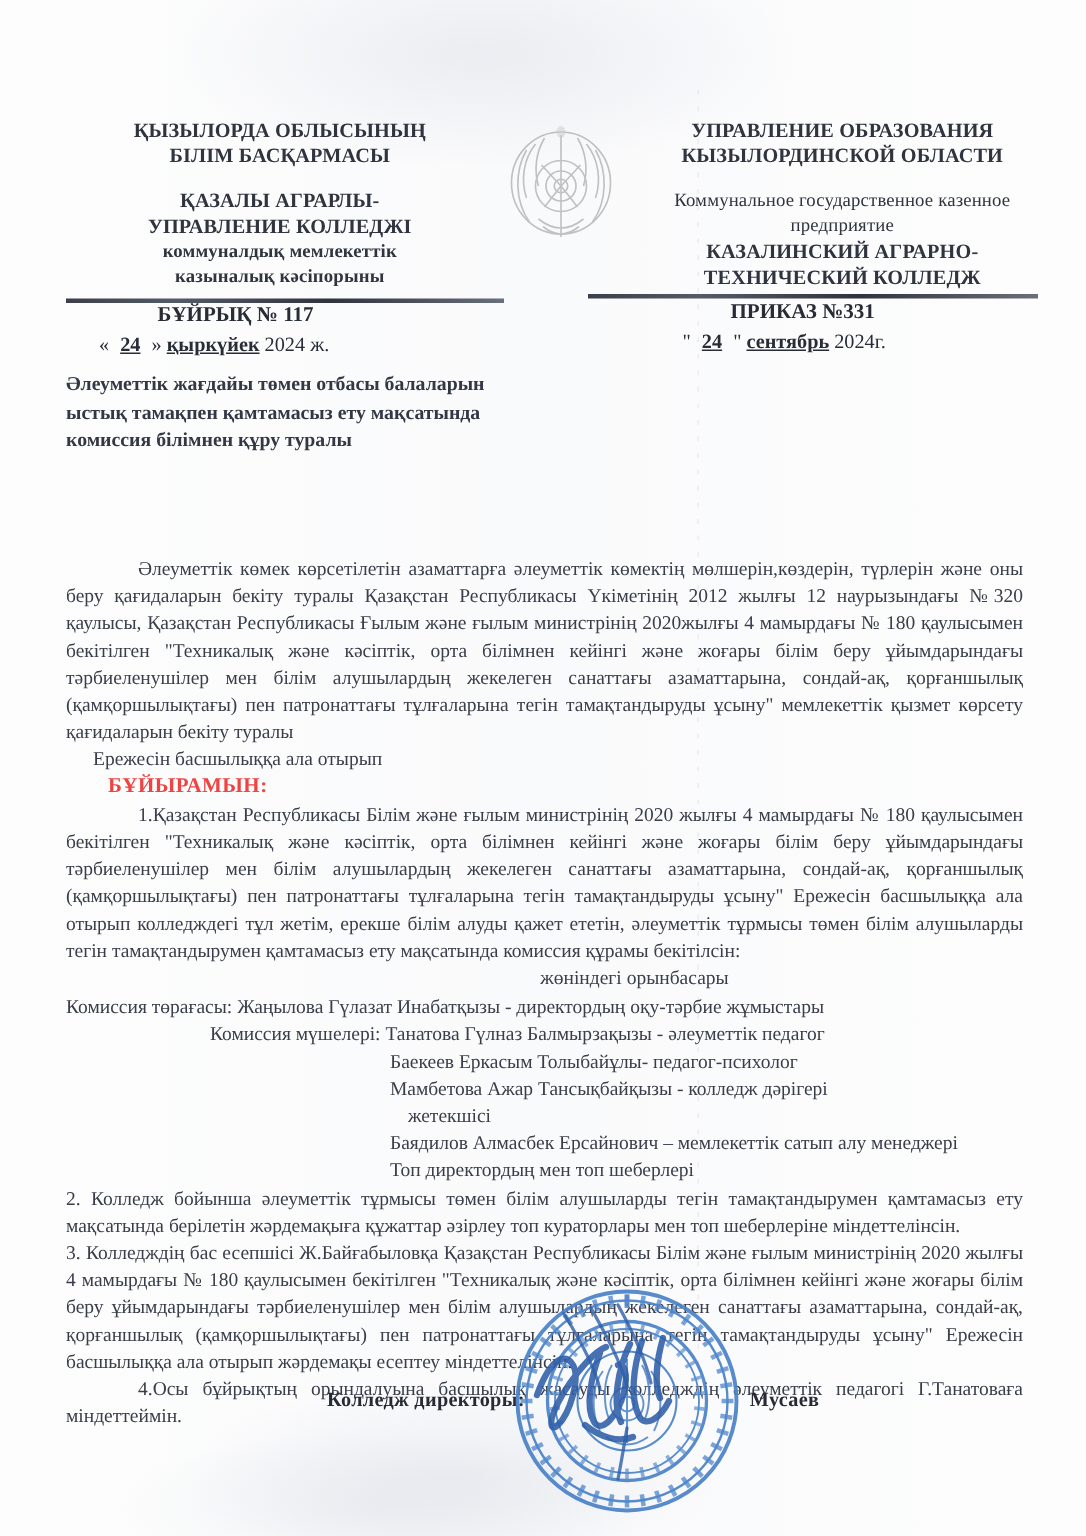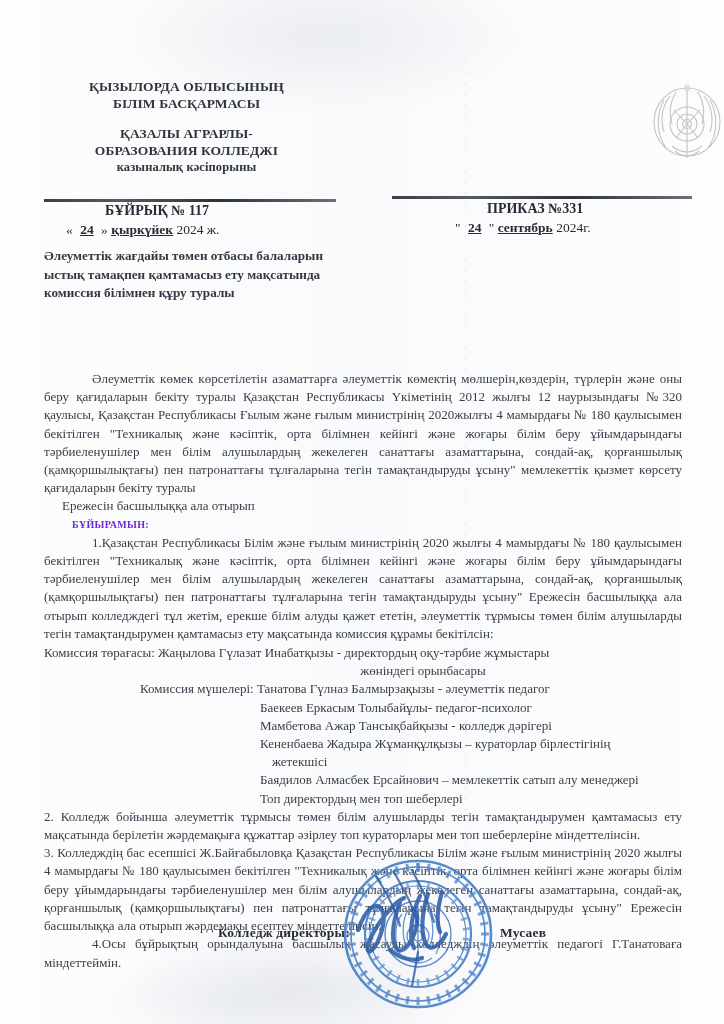--- a/index.html
+++ b/index.html
@@ -129,24 +129,24 @@
     font-size: 13px;
     line-height: 18.2px;
     text-align: justify;
     color: #3a3e4a;
     margin-top: 44px;
   }
   .p { margin: 0 0 0 0; text-indent: 48px; }
   .p.noind { text-indent: 0; }
   .cmd {
     font-weight: bold;
-    font-size: 10px;
+    font-size: 14px;
     text-indent: 28px;
     letter-spacing: 0.3px;
-    color: #6d28d9;
+    color: #ef4444;
   }
   .lead { text-indent: 18px; }
 
   .commission-chair {
     text-indent: 0;
     margin-top: 1px;
   }
   .chair-cont {
     text-indent: 0;
     text-align: center;
@@ -189,21 +189,22 @@
   <div class="scan-noise"></div>
   <div class="scan-lines"></div>
 
   <div class="header">
 
     <div class="org-block org-left">
       <div class="org-line-bold">ҚЫЗЫЛОРДА ОБЛЫСЫНЫҢ</div>
       <div class="org-line-bold">БІЛІМ БАСҚАРМАСЫ</div>
       <div class="org-gap"></div>
       <div class="org-line-bold">ҚАЗАЛЫ АГРАРЛЫ-</div>
-      <div class="org-line-bold">ОБРАЗОВАНИЯ КОЛЛЕДЖІ</div>
+      <div class="org-line-bold">УПРАВЛЕНИЕ КОЛЛЕДЖІ</div>
+      <div class="org-line-bold sm">коммуналдық мемлекеттік</div>
       <div class="org-line-bold sm">казыналық кәсіпорыны</div>
     </div>
 
     <div class="emblem">
       <svg viewBox="0 0 74 84" width="74" height="84" aria-hidden="true">
         <g fill="none" stroke="#6c717c" stroke-width="1.1">
           <ellipse cx="37" cy="42" rx="33" ry="34"></ellipse>
           <circle cx="37" cy="44" r="17"></circle>
           <circle cx="37" cy="44" r="10"></circle>
           <circle cx="37" cy="44" r="4.5"></circle>
@@ -217,20 +218,29 @@
           <path d="M37 44 L24 30 M37 44 L50 30 M37 44 L26 58 M37 44 L48 58"></path>
           <path d="M22 66 Q37 78 52 66"></path>
           <path d="M25 71 Q37 81 49 71"></path>
         </g>
         <g fill="#8d929c" opacity="0.5">
           <ellipse cx="37" cy="8" rx="3" ry="4"></ellipse>
         </g>
       </svg>
     </div>
 
+    <div class="org-block org-right">
+      <div class="org-line-bold">УПРАВЛЕНИЕ ОБРАЗОВАНИЯ</div>
+      <div class="org-line-bold">КЫЗЫЛОРДИНСКОЙ ОБЛАСТИ</div>
+      <div class="org-gap"></div>
+      <div class="org-line-bold sm" style="font-weight:normal">Коммунальное государственное казенное</div>
+      <div class="org-line-bold sm" style="font-weight:normal">предприятие</div>
+      <div class="org-line-bold">КАЗАЛИНСКИЙ АГРАРНО-</div>
+      <div class="org-line-bold">ТЕХНИЧЕСКИЙ КОЛЛЕДЖ</div>
+    </div>
   </div>
 
   <div class="rule left"></div>
   <div class="rule right"></div>
 
   <div class="order-no left">БҰЙРЫҚ №  117</div>
   <div class="order-no right">ПРИКАЗ №331</div>
 
   <div class="order-date left">
     <span>« </span><span class="d">24</span><span> » </span><span class="u">қыркүйек</span> <span>2024 ж.</span>
@@ -243,28 +253,27 @@
   <div class="subject">Әлеуметтік жағдайы төмен отбасы балаларын ыстық тамақпен қамтамасыз ету мақсатында комиссия білімнен құру туралы</div>
 
   <div class="body-text">
 
     <div class="p">Әлеуметтік көмек көрсетілетін азаматтарға әлеуметтік көмектің мөлшерін,көздерін, түрлерін және оны беру қағидаларын бекіту туралы Қазақстан Республикасы Үкіметінің  2012  жылғы 12 наурызындағы №320 қаулысы, Қазақстан Республикасы Ғылым және ғылым министрінің 2020жылғы 4 мамырдағы  № 180 қаулысымен бекітілген "Техникалық және кәсіптік, орта білімнен кейінгі және жоғары білім беру ұйымдарындағы тәрбиеленушілер мен білім алушылардың жекелеген санаттағы азаматтарына, сондай-ақ, қорғаншылық (қамқоршылықтағы) пен патронаттағы тұлғаларына тегін тамақтандыруды ұсыну" мемлекеттік  қызмет көрсету қағидаларын бекіту туралы</div>
     <div class="p lead">Ережесін басшылыққа ала отырып</div>
     <div class="p cmd">БҰЙЫРАМЫН:</div>
 
     <div class="p">1.Қазақстан  Республикасы  Білім  және  ғылым  министрінің   2020  жылғы 4  мамырдағы № 180 қаулысымен бекітілген "Техникалық және кәсіптік, орта білімнен кейінгі және жоғары білім беру ұйымдарындағы тәрбиеленушілер мен білім алушылардың жекелеген санаттағы азаматтарына, сондай-ақ, қорғаншылық (қамқоршылықтағы) пен патронаттағы тұлғаларына тегін тамақтандыруды ұсыну" Ережесін басшылыққа ала отырып колледждегі тұл жетім, ерекше білім алуды қажет ететін, әлеуметтік тұрмысы төмен білім алушыларды тегін тамақтандырумен қамтамасыз ету мақсатында комиссия құрамы бекітілсін:</div>
 
+    <div class="p chair-cont">жөніндегі орынбасары</div>
     <div class="p commission-chair">Комиссия төрағасы: Жаңылова Гүлазат Инабатқызы - директордың оқу-тәрбие жұмыстары</div>
-    <div class="p chair-cont">жөніндегі орынбасары</div>
 
     <div class="members-wrap">
       <div class="p member-head">Комиссия мүшелері: Танатова Гүлназ Балмырзақызы - әлеуметтік педагог</div>
       <div class="p member-row">Баекеев Еркасым Толыбайұлы- педагог-психолог</div>
       <div class="p member-row">Мамбетова Ажар Тансықбайқызы - колледж дәрігері</div>
-      <div class="p member-row">Кененбаева Жадыра Жұманқұлқызы – кураторлар бірлестігінің</div>
       <div class="p member-row sub">жетекшісі</div>
       <div class="p member-row">Баядилов Алмасбек Ерсайнович – мемлекеттік сатып алу менеджері</div>
       <div class="p member-row">Топ директордың мен топ шеберлері</div>
     </div>
 
     <div class="p noind">2. Колледж  бойынша  әлеуметтік  тұрмысы  төмен  білім  алушыларды  тегін  тамақтандырумен қамтамасыз  ету  мақсатында  берілетін  жәрдемақыға  құжаттар  әзірлеу  топ   кураторлары  мен  топ шеберлеріне міндеттелінсін.</div>
     <div class="p noind">3. Колледждің  бас  есепшісі  Ж.Байғабыловқа  Қазақстан  Республикасы  Білім  және  ғылым министрінің  2020 жылғы 4 мамырдағы  № 180 қаулысымен бекітілген "Техникалық және кәсіптік, орта  білімнен  кейінгі  және  жоғары  білім  беру  ұйымдарындағы  тәрбиеленушілер  мен  білім алушылардың жекелеген санаттағы азаматтарына, сондай-ақ, қорғаншылық (қамқоршылықтағы) пен патронаттағы  тұлғаларына  тегін  тамақтандыруды  ұсыну"  Ережесін  басшылыққа  ала  отырып жәрдемақы есептеу міндеттелінсін.</div>
     <div class="p">4.Осы  бұйрықтың  орындалуына  басшылық  жасауды  колледждің  әлеуметтік  педагогі Г.Танатоваға міндеттеймін.</div>
   </div>
 

